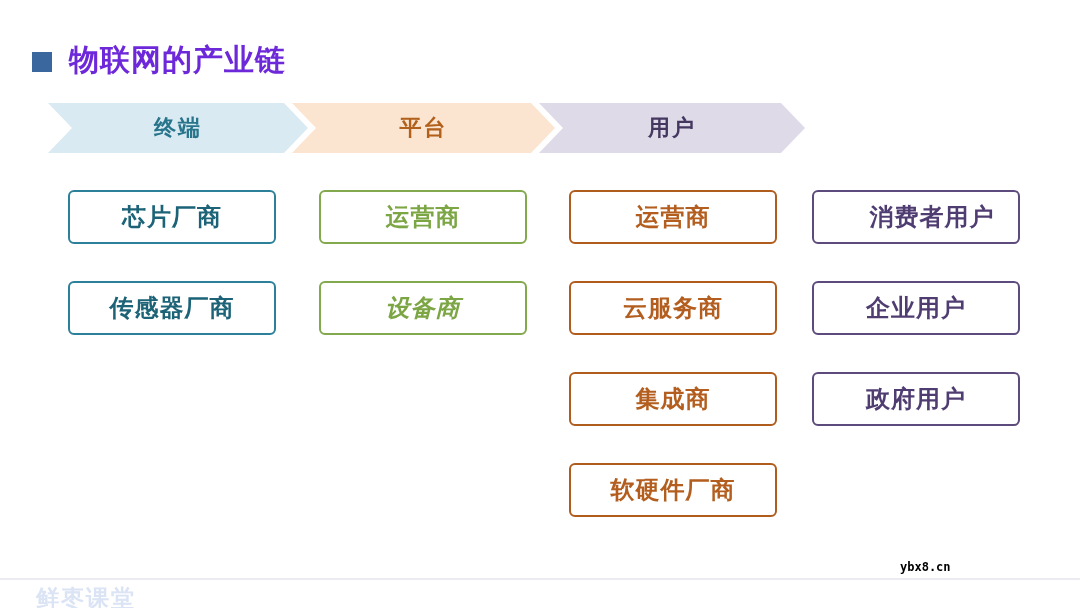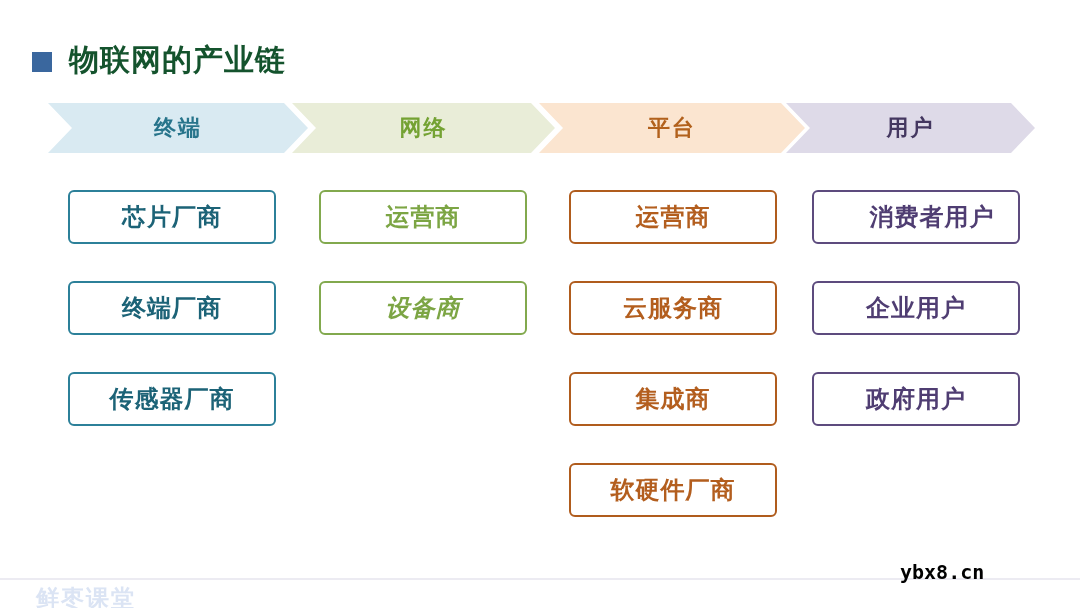--- a/index.html
+++ b/index.html
@@ -42,46 +42,42 @@
     background:#fff;
     border:2.5px solid;border-radius:6px;
     display:flex;flex-direction:column;align-items:center;justify-content:center;
     font-weight:bold;font-size:24px;line-height:1.08;letter-spacing:1px;
   }
   .box .sub{font-size:15px;letter-spacing:0;}
 
   
   .footer-line{position:absolute;left:0;top:578px;width:1080px;height:2px;background:#ECEBF2;}
   .wm-left{position:absolute;left:36px;top:583px;font-size:23px;font-weight:bold;letter-spacing:2px;color:#DBE4F4;}
-  .wm-right{position:absolute;left:900px;top:560px;font-family:"DejaVu Sans Mono", monospace;font-size:20px;font-weight:bold;color:#000000;}
+  .wm-right{position:absolute;left:900px;top:560px;font-family:"DejaVu Sans Mono", monospace;font-size:12px;font-weight:bold;color:#000000;}
 </style>
 </head>
 <body>
 
 <div class="slide">
 
   <header class="title-row">
     <span class="bullet" style="background: rgb(58, 103, 158);"></span>
-    <h1 class="title" style="color: #14532d;">物联网的产业链</h1>
+    <h1 class="title" style="color: #6d28d9;">物联网的产业链</h1>
   </header>
 
   <div class="chevron-band" id="chevron-band">
       <div class="chevron" style="background: rgb(217, 234, 242); color: rgb(39, 116, 139);">终端</div>
-      <div class="chevron" style="background: rgb(233, 237, 216); color: rgb(116, 162, 51);">网络</div>
       <div class="chevron" style="background: rgb(251, 229, 208); color: rgb(178, 97, 28);">平台</div>
       <div class="chevron" style="background: rgb(222, 218, 232); color: rgb(68, 55, 96);">用户</div>
     </div>
 
   <div class="columns" id="columns">
       <div class="col">
         <div class="box" style="border-color: rgb(44, 128, 153); color: rgb(28, 99, 119);">
           <span>芯片厂商</span>
-        </div>
-        <div class="box" style="border-color: rgb(44, 128, 153); color: rgb(28, 99, 119);">
-          <span>终端厂商</span>
         </div>
         <div class="box" style="border-color: rgb(44, 128, 153); color: rgb(28, 99, 119); align-items: center;">
           <span>传感器厂商</span>
         </div>
       </div>
       <div class="col">
         <div class="box" style="border-color: rgb(130, 169, 78); color: rgb(124, 165, 68);">
           <span>运营商</span>
         </div>
         <div class="box" style="border-color: rgb(130, 169, 78); color: rgb(124, 165, 68); font-style: italic;">

